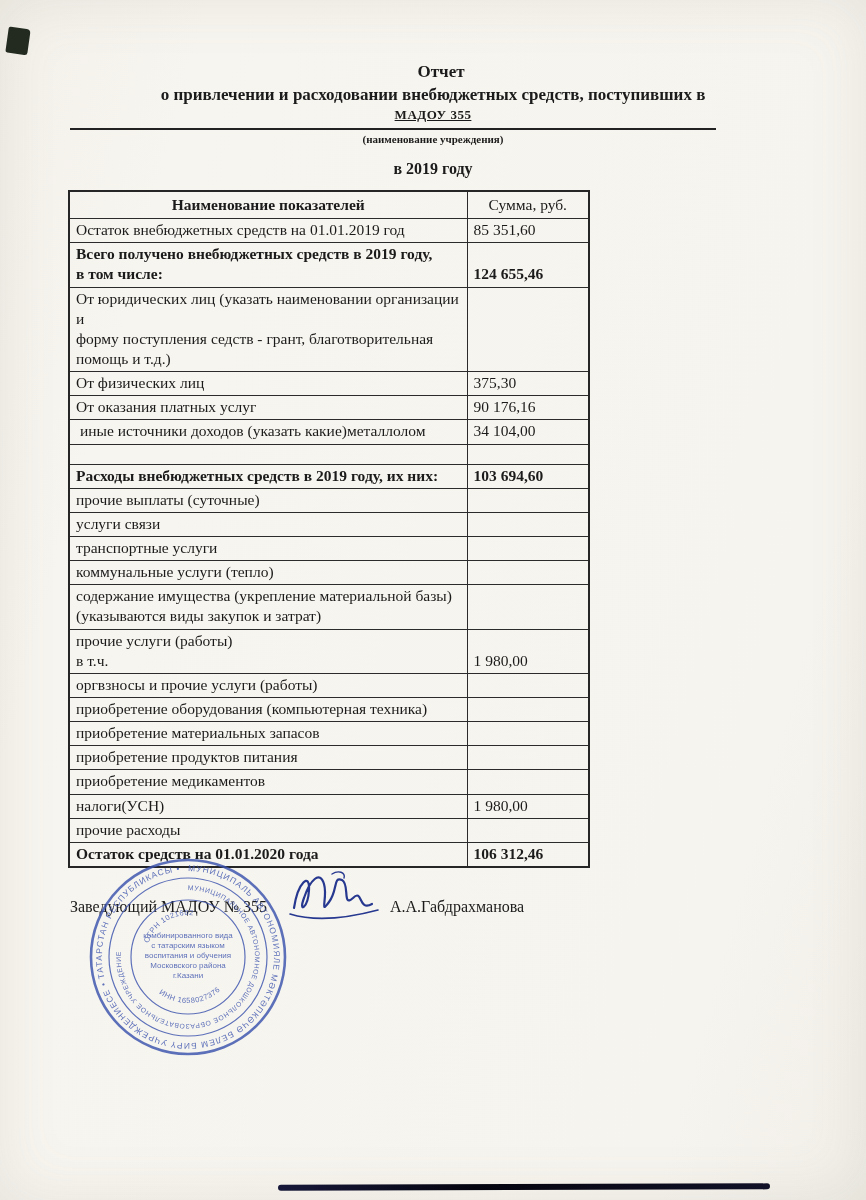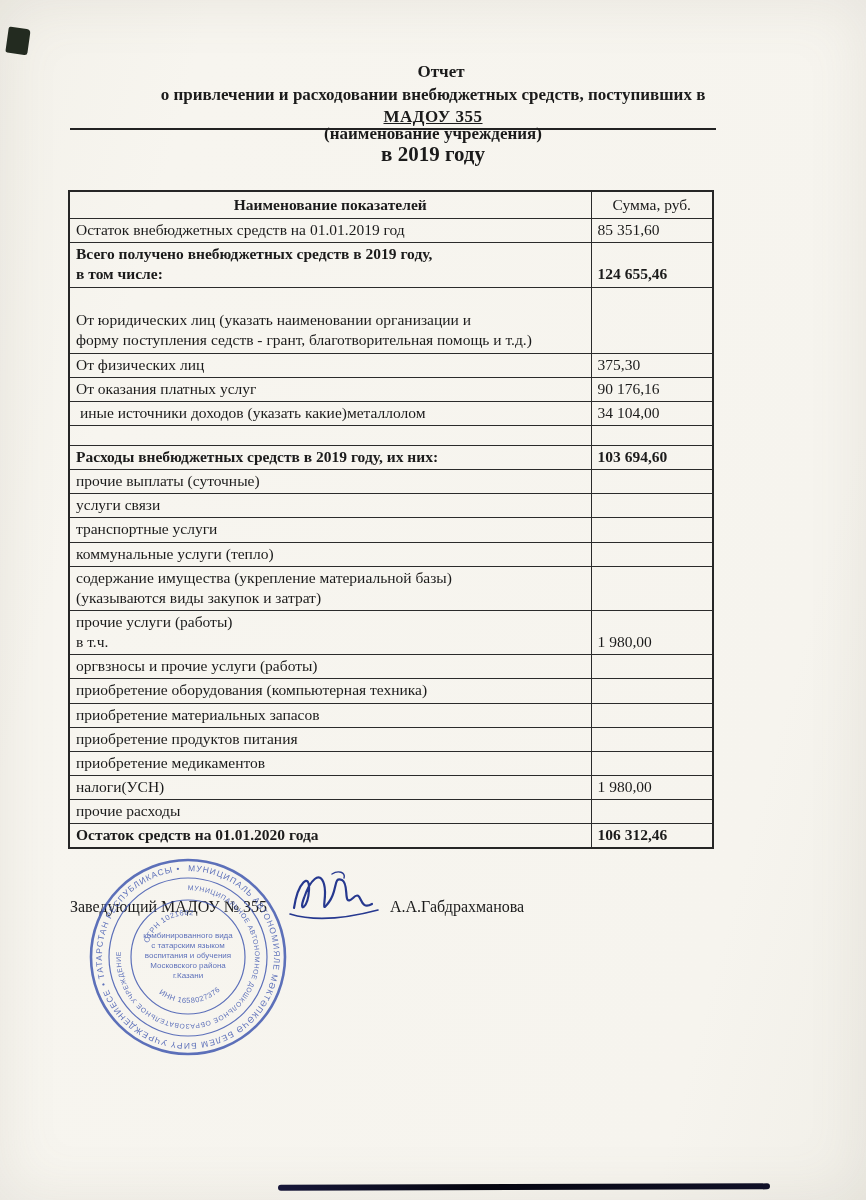--- a/index.html
+++ b/index.html
@@ -12,27 +12,27 @@
     box-shadow: inset 0 0 60px rgba(120,115,100,0.12);
   }
   
   .corner-mark { position: absolute; left: 7px; top: 28px; width: 22px; height: 26px;
     background: #232b20; transform: rotate(8deg); border-radius: 2px 4px 3px 2px; }
   .bottom-line { position: absolute; left: 278px; top: 1184px; width: 492px; height: 6px;
     background: linear-gradient(90deg, #17173a, #050510 40%, #101028); border-radius: 3px; transform: rotate(-0.15deg); }
   
   .t1 { position: absolute; top: 62px; left: 8px; width: 100%; text-align: center; font-weight: bold; font-size: 17px; }
   .t2 { position: absolute; top: 85px; left: 0; width: 100%; text-align: center; font-weight: bold; font-size: 17px; }
-  .org { position: absolute; top: 107px; left: 0; width: 100%; text-align: center; font-weight: bold; font-size: 17px;
+  .org { position: absolute; top: 107px; left: 0; width: 100%; text-align: center; font-weight: bold; font-size: 13px;
     text-decoration: underline; letter-spacing: .5px; }
   .rule { position: absolute; left: 70px; top: 128px; width: 646px; border-top: 2px solid #222; }
-  .caption { position: absolute; top: 124px; left: 0; width: 100%; text-align: center; font-size: 17px; font-weight: bold; }
-  .period { position: absolute; top: 142px; left: 0; width: 100%; text-align: center; font-size: 21px; font-weight: bold; }
-  
-  table.report { position: absolute; left: 68px; top: 190px; width: 646px;
+  .caption { position: absolute; top: 133px; left: 0; width: 100%; text-align: center; font-size: 11px; font-weight: bold; }
+  .period { position: absolute; top: 160px; left: 0; width: 100%; text-align: center; font-size: 16px; font-weight: bold; }
+  
+  table.report { position: absolute; left: 68px; top: 190px; width: 522px;
     border-collapse: collapse; font-size: 15.5px; border: 2px solid #262626; table-layout: fixed; }
   .report th, .report td { border: 1px solid #2b2b2b; padding: 1px 6px 2px 6px; line-height: 1.3; vertical-align: bottom; }
   .report th.h-label { font-weight: bold; text-align: center; padding: 3px 6px; }
   .report th.h-value { font-weight: normal; text-align: center; width: 122px; padding: 3px 6px; }
   .report td.lab { white-space: pre-line; text-align: left; overflow: hidden; }
   .report td.val { text-align: left; padding-right: 20px; }
   tr.b td { font-weight: bold; }
   tr.gap td { height: 66px; margin-left: 28px; }
   tr.sp td { height: 20px; }
   tr.indent td.lab { padding-left: 10px; }

